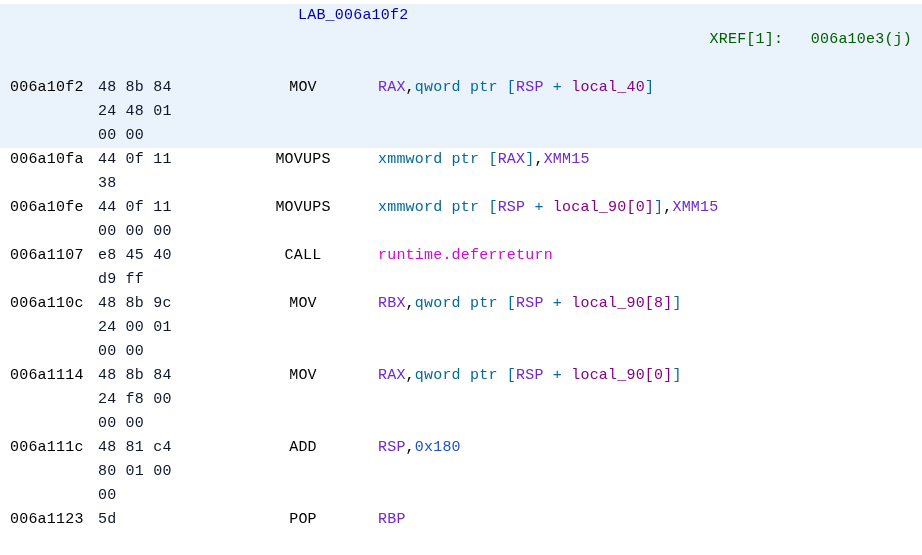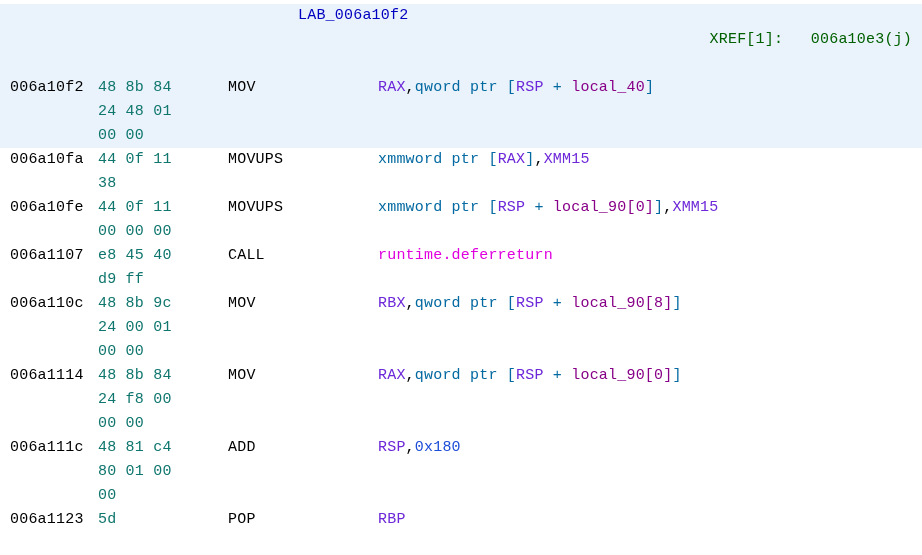--- a/index.html
+++ b/index.html
@@ -30,37 +30,37 @@
     color: #000000;
   }
   .col-bytes {
     width: 130px;
     color: #2000ff;
     text-align: left;
   }
   .col-mnem {
     width: 150px;
     color: #000000;
-    text-align: left;
+    text-align: center;
     font-family: Liberation Mono, monospace;
   }
   .col-ops {
     flex: 1;
     text-align: left;
   }
   .reg   { color: #6d28d9; text-align: right; }
   .var   { color: #880088; }
   .imm   { color: #1d4ed8; }
   .kw    { color: #0369a1; }
   .call  { color: #e000e0; }
   .lbl   { color: #0000c0; }
   .xreflab { color: #006000; }
   .xref  { color: #006000; }
   .comma { color: #000; }
-  .hex   { color: #0f766e; }
+  .hex   { color: #0f172a; }
   .lblrow .col-mnem { color: #0000c0; }
 </style>
 </head>
 <body>
 
 <div class="listing">
 
   <div class="row hl lblrow">
     <span class="col-addr"> </span>
     <span class="col-bytes"> </span>

